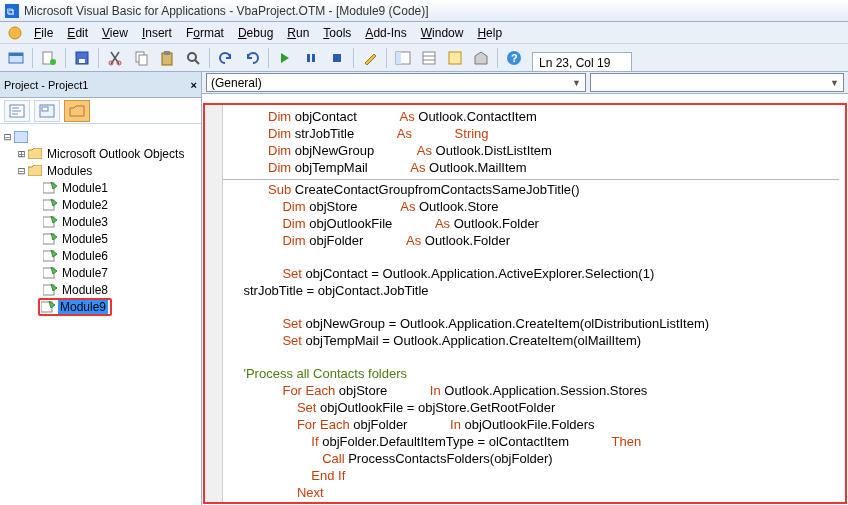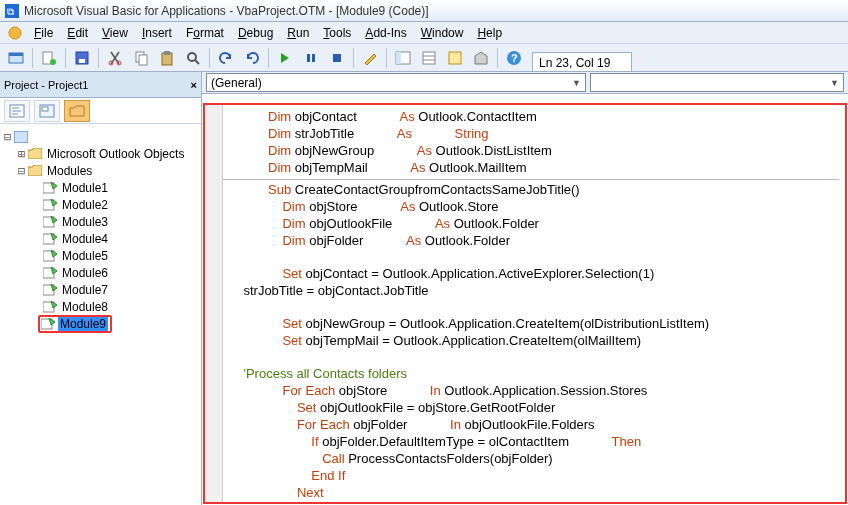--- a/index.html
+++ b/index.html
@@ -281,29 +281,20 @@
           </span>
           <span class="lbl">Module3</span>
         </div>
       <div class="row" style="padding-left:40px">
           <span class="ic">
             <svg width="14" height="12">
               <rect x="0" y="1" width="11" height="10" fill="#fff" stroke="#888"></rect>
               <path d="M8 0 L14 4 L10 7 Z" fill="#5bbf5b" stroke="#2a8a2a"></path>
             </svg>
           </span>
-          <span class="lbl">Module4</span>
-        </div>
-      <div class="row" style="padding-left:40px">
-          <span class="ic">
-            <svg width="14" height="12">
-              <rect x="0" y="1" width="11" height="10" fill="#fff" stroke="#888"></rect>
-              <path d="M8 0 L14 4 L10 7 Z" fill="#5bbf5b" stroke="#2a8a2a"></path>
-            </svg>
-          </span>
           <span class="lbl">Module5</span>
         </div>
       <div class="row" style="padding-left:40px">
           <span class="ic">
             <svg width="14" height="12">
               <rect x="0" y="1" width="11" height="10" fill="#fff" stroke="#888"></rect>
               <path d="M8 0 L14 4 L10 7 Z" fill="#5bbf5b" stroke="#2a8a2a"></path>
             </svg>
           </span>
           <span class="lbl">Module6</span>

